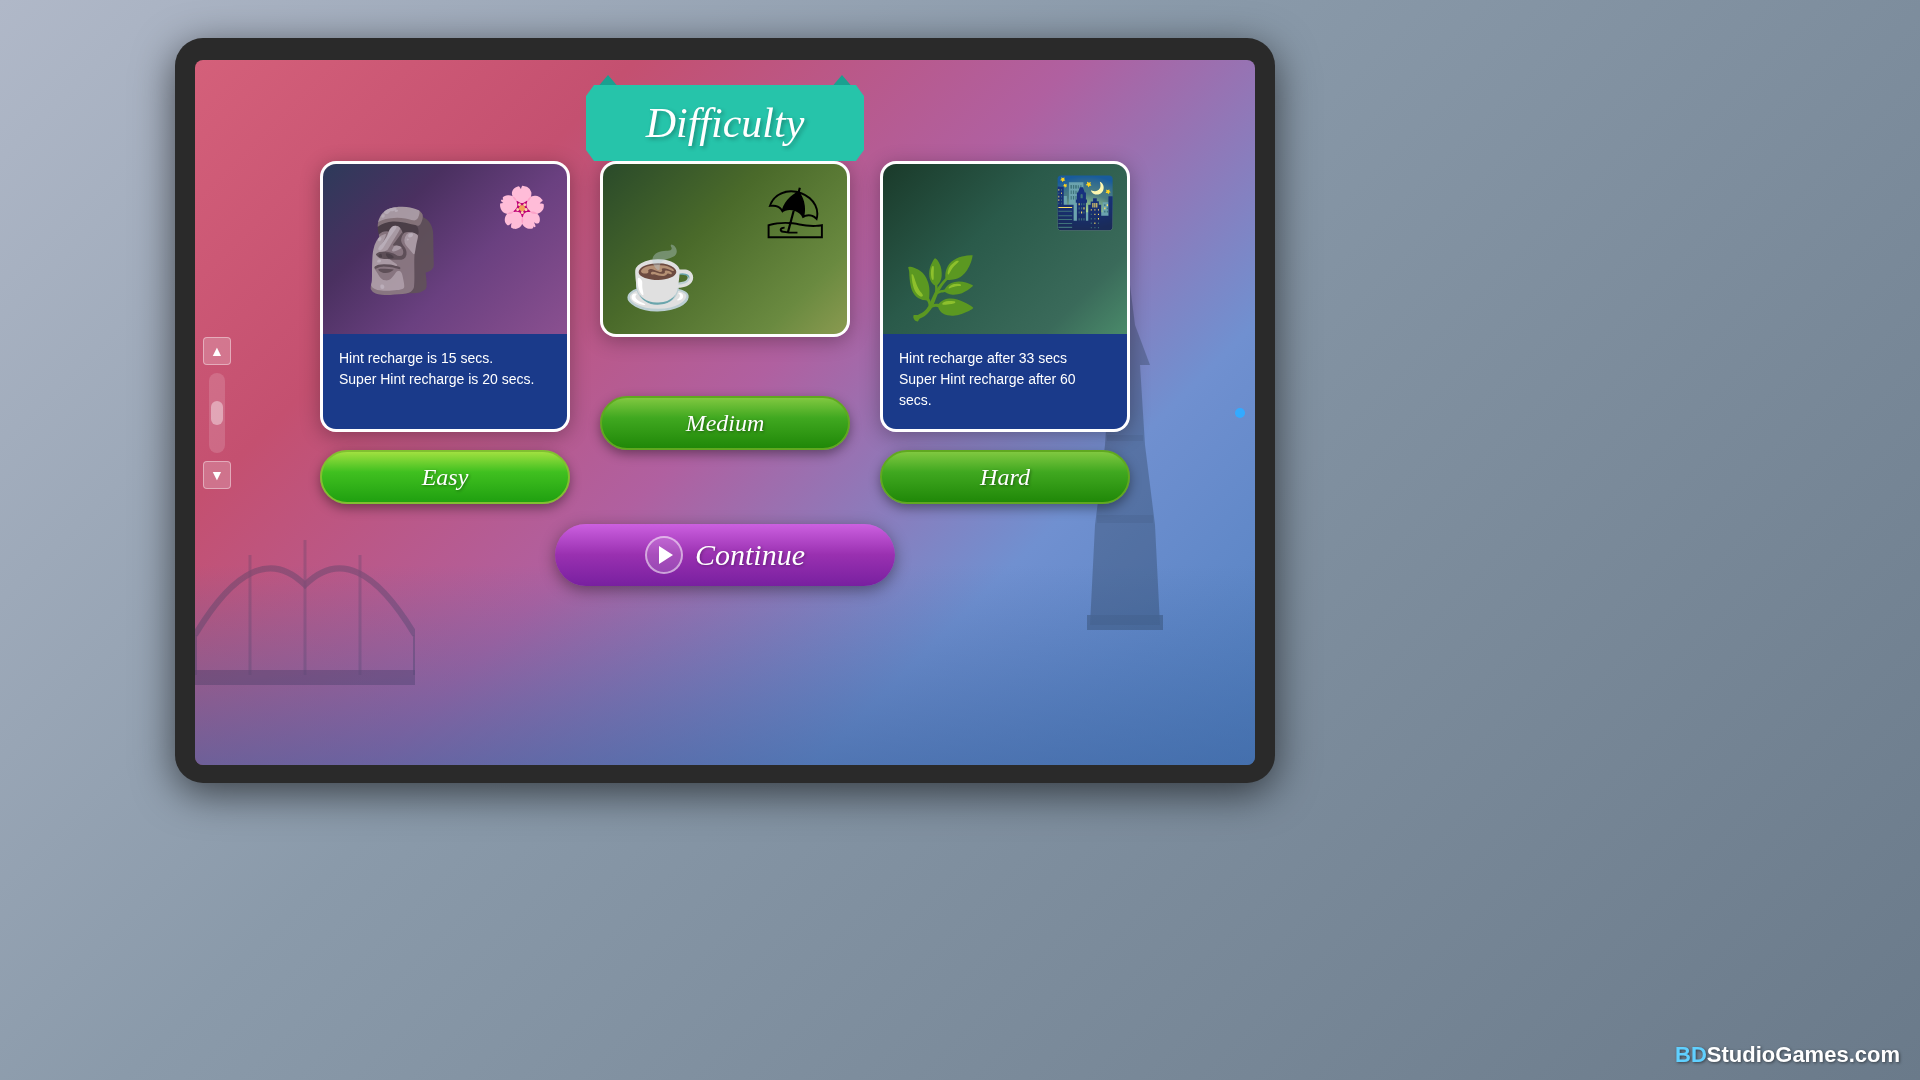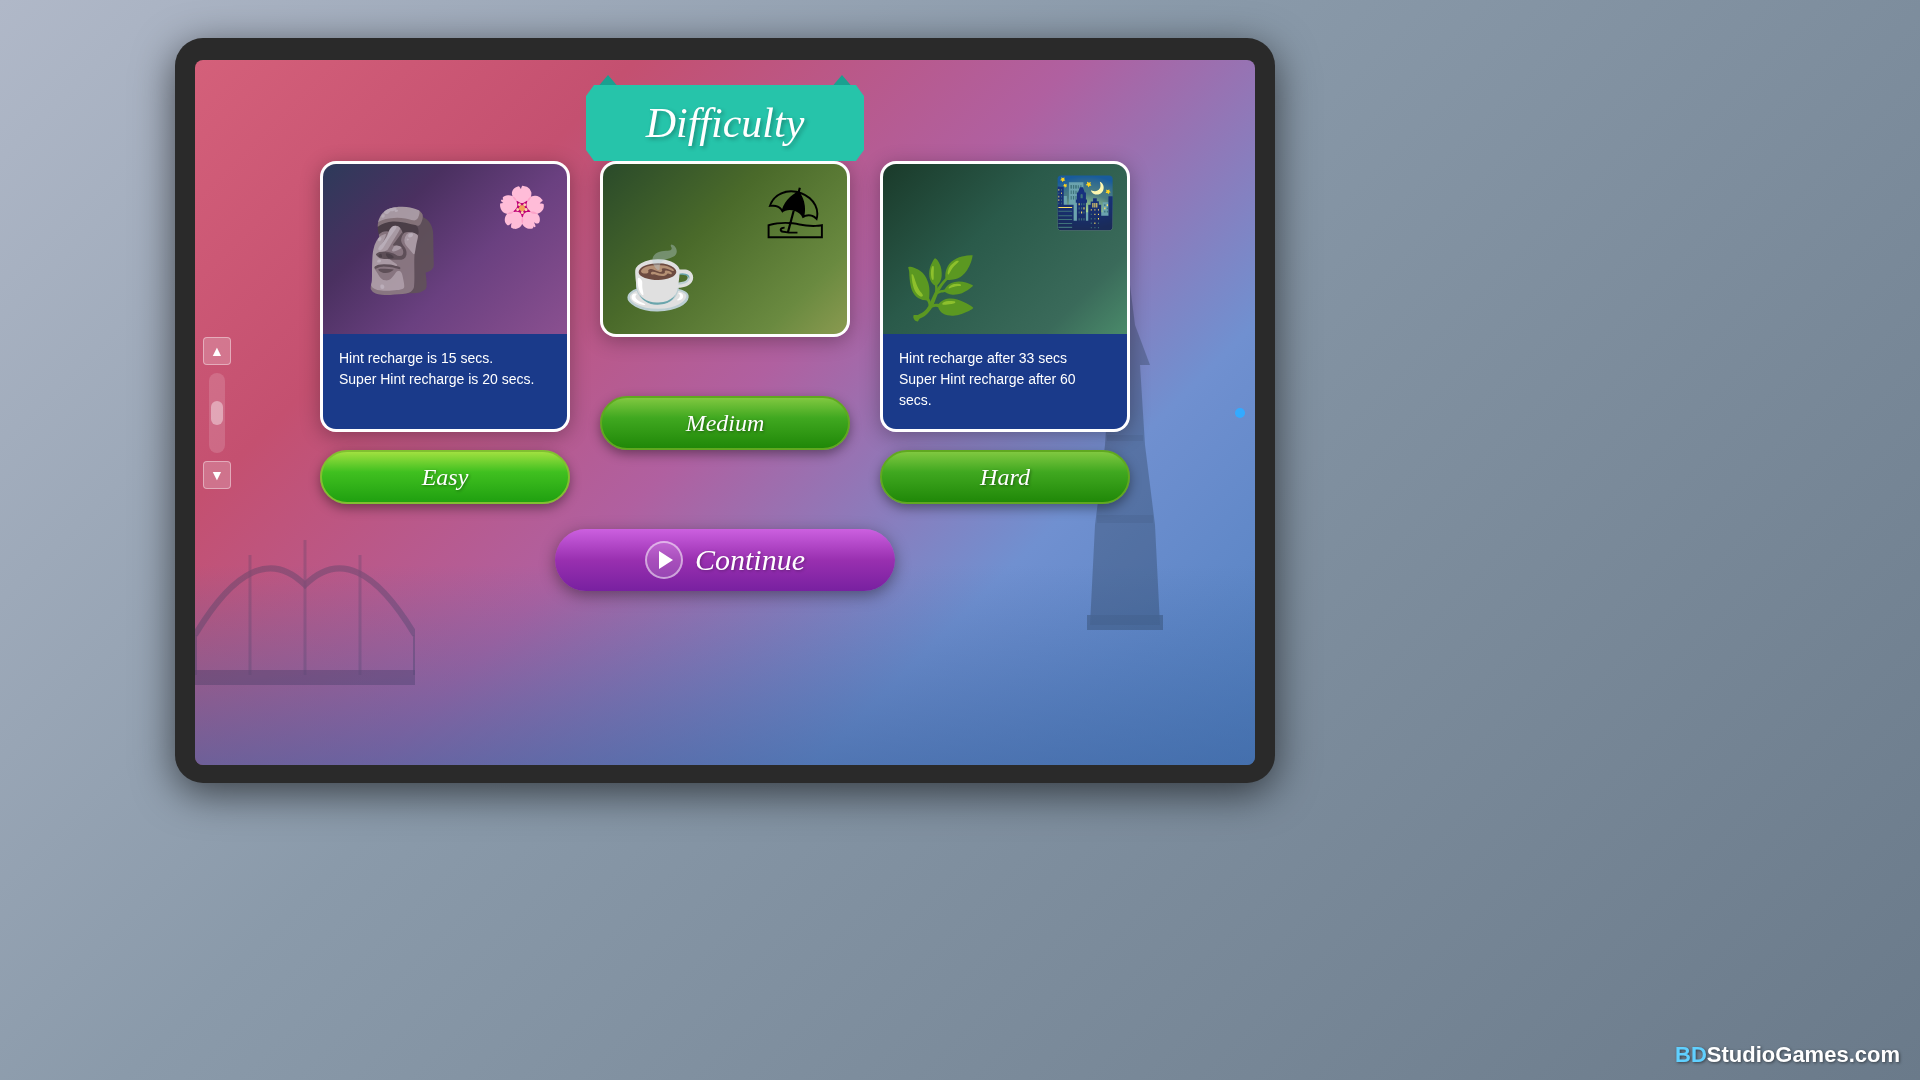--- a/index.html
+++ b/index.html
@@ -279,21 +279,20 @@
       height: 62px;
       background: linear-gradient(180deg, #cc60e0 0%, #9930b0 50%, #7820a0 100%);
       border: none;
       border-radius: 35px;
       display: flex;
       align-items: center;
       justify-content: center;
       gap: 12px;
       cursor: pointer;
       box-shadow: 0 4px 16px rgba(0,0,0,0.4);
-      margin-top: 5px;
     }
 
     .continue-play-icon {
       width: 38px;
       height: 38px;
       background: rgba(255,255,255,0.15);
       border: 2px solid rgba(255,255,255,0.5);
       border-radius: 50%;
       display: flex;
       align-items: center;

